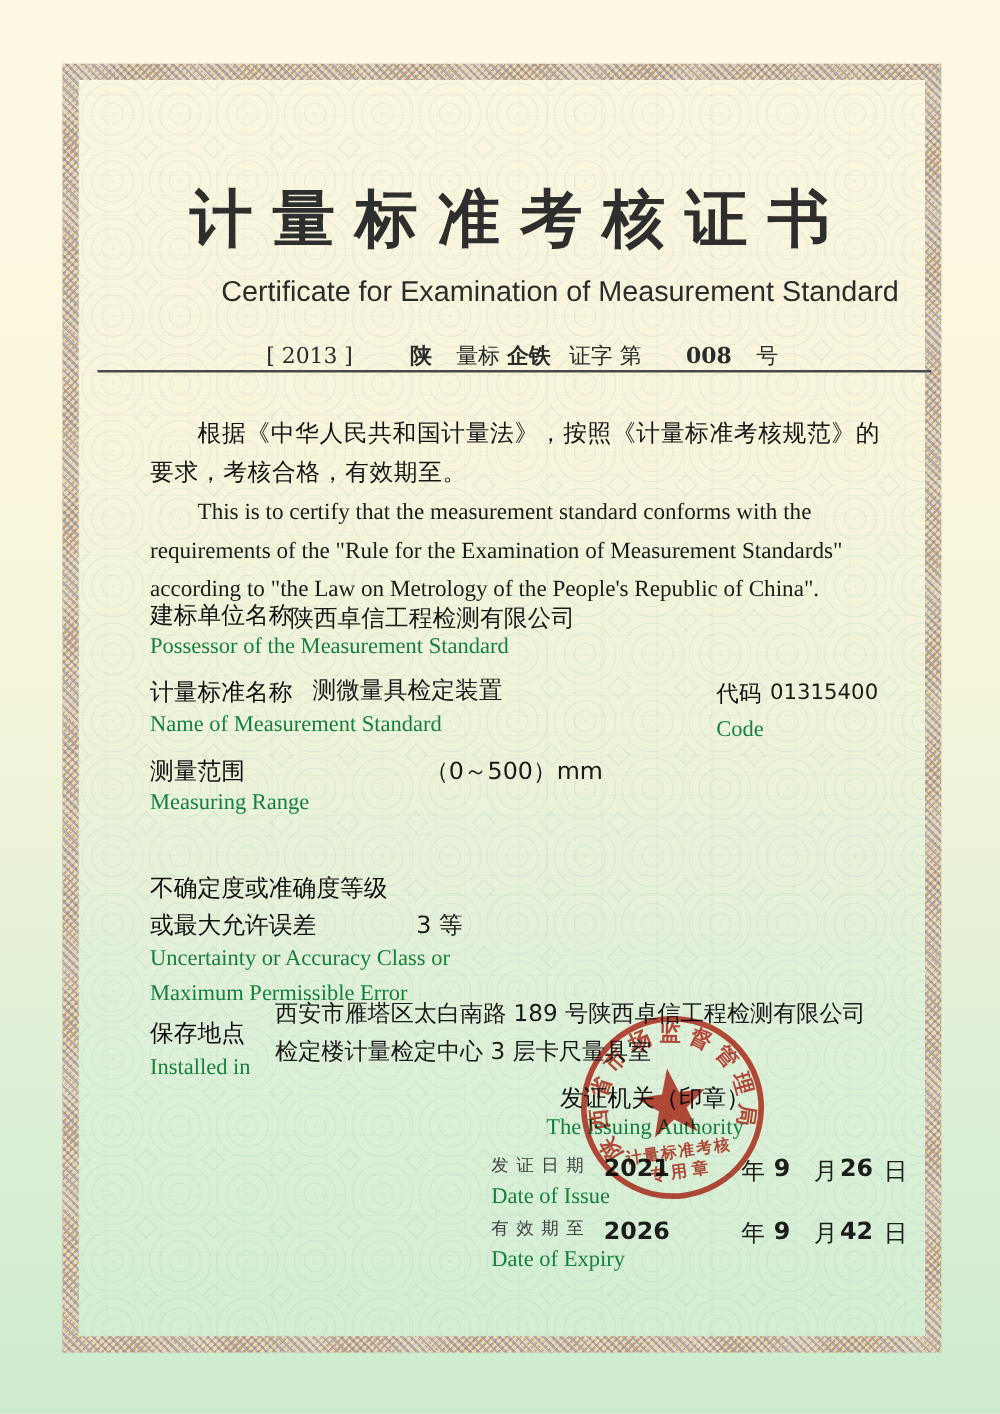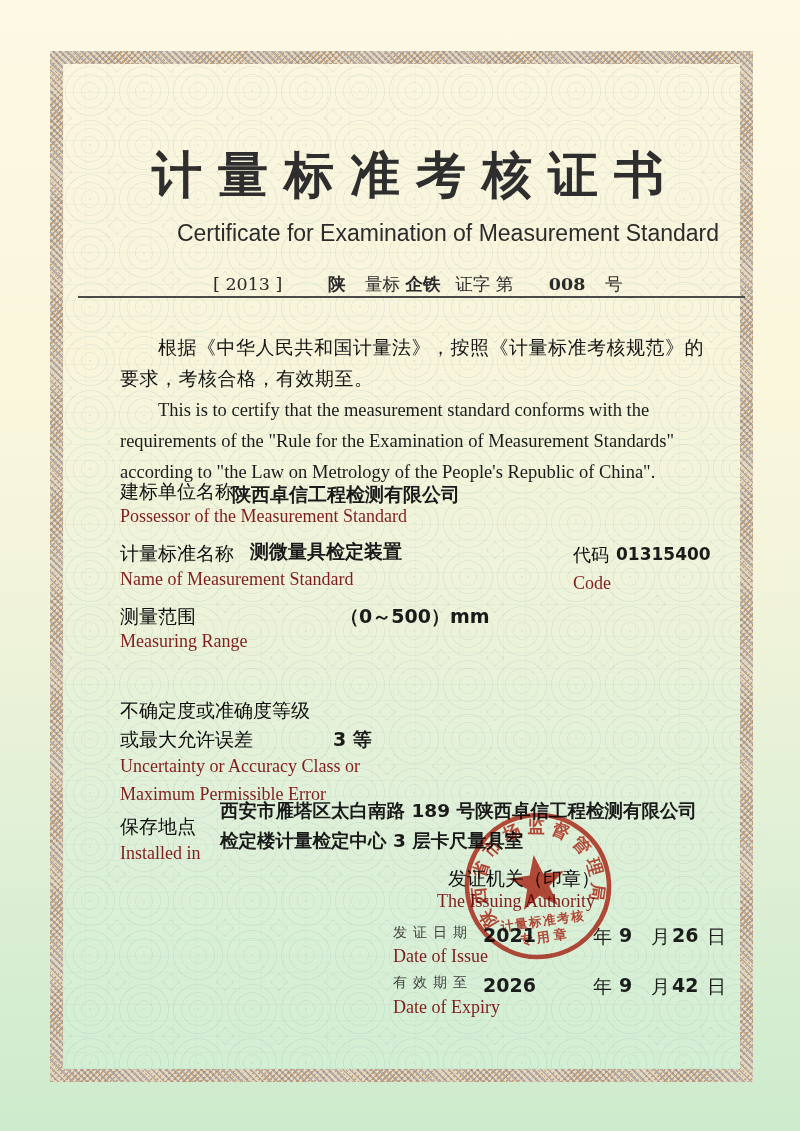--- a/index.html
+++ b/index.html
@@ -53,22 +53,22 @@
   .para-cn{
     position:absolute;top:332px;left:120px;width:596px;
     font-size:19px;line-height:31px;text-indent:38px;color:#151515;letter-spacing:.5px;
   }
   .para-en{
     position:absolute;top:395px;left:120px;width:598px;
     font-size:18.5px;line-height:31px;text-indent:38px;color:#1b1b1b;
     font-family:"Liberation Serif","DejaVu Serif",serif;
   }
   .lab{position:absolute;font-size:19px;color:#101010;white-space:nowrap;}
-  .en{position:absolute;font-size:18px;color:#7f1d1d;font-family:"Liberation Serif","DejaVu Serif",serif;white-space:nowrap;}
-  .val{position:absolute;font-size:19px;font-weight:bold;color:#1a1a1a;
+  .en{position:absolute;font-size:18px;color:#15803d;font-family:"Liberation Serif","DejaVu Serif",serif;white-space:nowrap;}
+  .val{position:absolute;font-size:19px;font-weight:normal;color:#1a1a1a;
        font-family:"DejaVu Sans","Liberation Sans",sans-serif;white-space:nowrap;}
   .daterow{position:absolute;left:393px;width:345px;height:26px;}
   .daterow span{position:absolute;top:0;white-space:nowrap;}
   .dr-label{left:0;font-size:14px;letter-spacing:6px;color:#404040;}
   .dr-year{left:90px}.dr-yu{left:200px;font-weight:normal;font-family:"DejaVu Serif",serif;font-size:19px}
   .dr-month{left:226px}.dr-mu{left:258px;font-weight:normal;font-family:"DejaVu Serif",serif;font-size:19px}
   .dr-day{left:279px}.dr-du{left:314px;font-weight:normal;font-family:"DejaVu Serif",serif;font-size:19px}
   .dnum{font-size:19px;font-weight:bold;font-family:"DejaVu Sans","Liberation Sans",sans-serif;}
   .seal{
     position:absolute;left:462px;top:810px;width:152px;height:152px;

